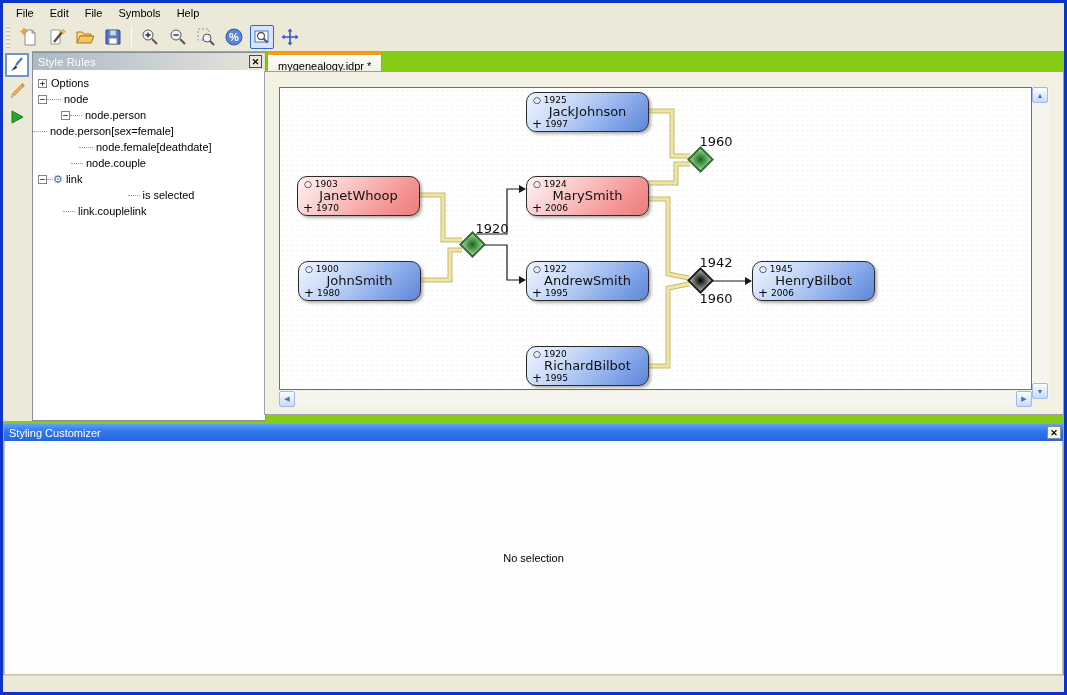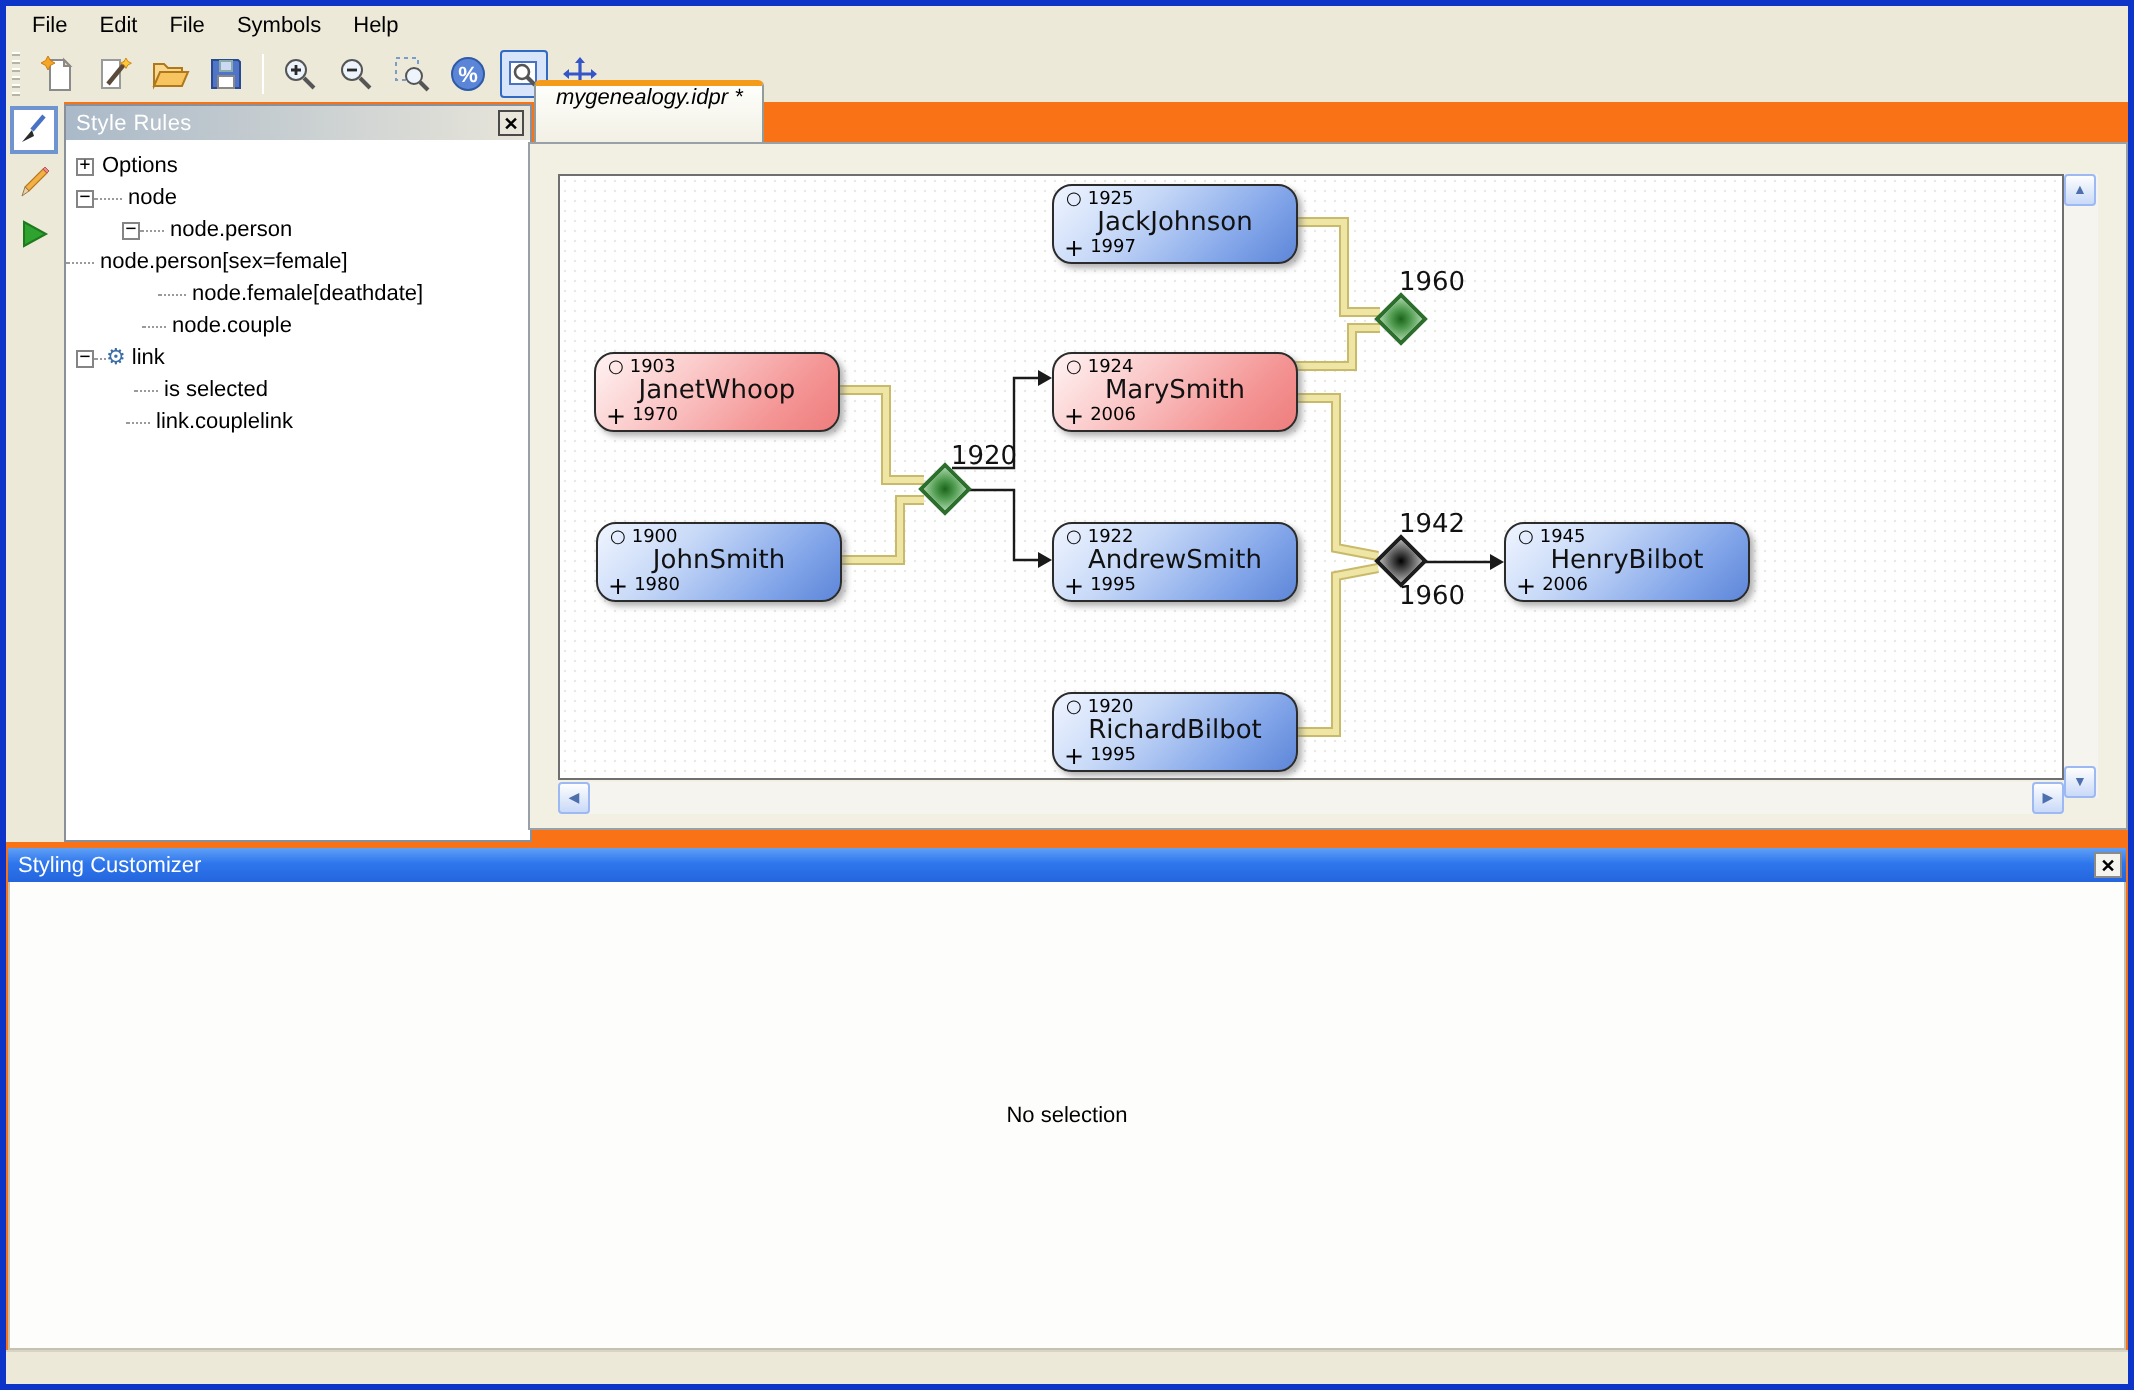--- a/index.html
+++ b/index.html
@@ -1,19 +1,19 @@
 <!DOCTYPE html>
 <html><head>
 <meta charset="utf-8">
 <style>
   * { margin:0; padding:0; box-sizing:border-box; }
   html,body { width:1067px; height:695px; }
   body { font-family:"Liberation Sans", sans-serif; font-size:11px; color:#000; }
 
-  .window { position:relative; width:1067px; height:695px; background:#f97316;
+  .window { position:relative; width:1067px; height:695px; background:#84cc16;
             border:3px solid #0c34c8; overflow:hidden; }
 
   
   .menubar { position:absolute; left:0; top:0; width:1061px; height:20px;
              display:flex; align-items:center; padding-left:5px; background:#ece9d8; }
   .menu-item { padding:2px 8px; cursor:default; }
 
   
   .toolbar { position:absolute; left:0; top:20px; width:1061px; height:28px;
              display:flex; align-items:center; background:#ece9d8; }
@@ -48,29 +48,29 @@
   .tree-label { padding-left:3px; }
 
   
   .r0 { padding-left:5px; }  .r0 .tree-label { padding-left:4px;text-align:right; }
   .r1 { padding-left:5px; }  .r1 .dots { width:14px; }
   .r2 { padding-left:28px; } .r2 .dots { width:12px; }
   .r3 { } .r3 .dots { width:14px; }
   .r4 { padding-left:46px; } .r4 .dots { width:14px; }
   .r5 { padding-left:38px; } .r5 .dots { width:12px; }
   .r6 { padding-left:5px; }  .r6 .dots { width:6px; }
-  .r7 { padding-left:34px; } .r7 .dots { width:12px; }
+  .r7 { padding-left:24px;justify-content:center; } .r7 .dots { width:12px; }
   .r8 { padding-left:30px; } .r8 .dots { width:12px; }
 
   
   .tabrow { position:absolute; left:261px; top:48px; width:800px; height:21px; }
-  .tab { position:absolute; left:3px; bottom:0; height:32px; padding:0 10px;
+  .tab { position:absolute; left:3px; bottom:0; height:20px; padding:0 10px;
          background:linear-gradient(180deg,#fefefb,#f2f0e4); border:1px solid #919b9c;
          border-bottom:none; border-top:3px solid #f49b19; border-radius:3px 3px 0 0;
-         display:flex; align-items:flex-start;font-style:italic; }
+         display:flex; align-items:flex-end; }
 
   
   .diagram-panel { position:absolute; left:261px; top:68px; width:800px; height:344px;
                    background:#f2f0e3; border:1px solid #9aa0a8; }
   .canvas { position:absolute; left:14px; top:15px; width:753px; height:303px;
             background:#fff; border:1px solid #6f6f6f;
             background-image:radial-gradient(rgba(190,190,182,.35) .7px, transparent .8px);
             background-size:5px 5px; }
   .linklayer { position:absolute; left:0; top:0; }
 

